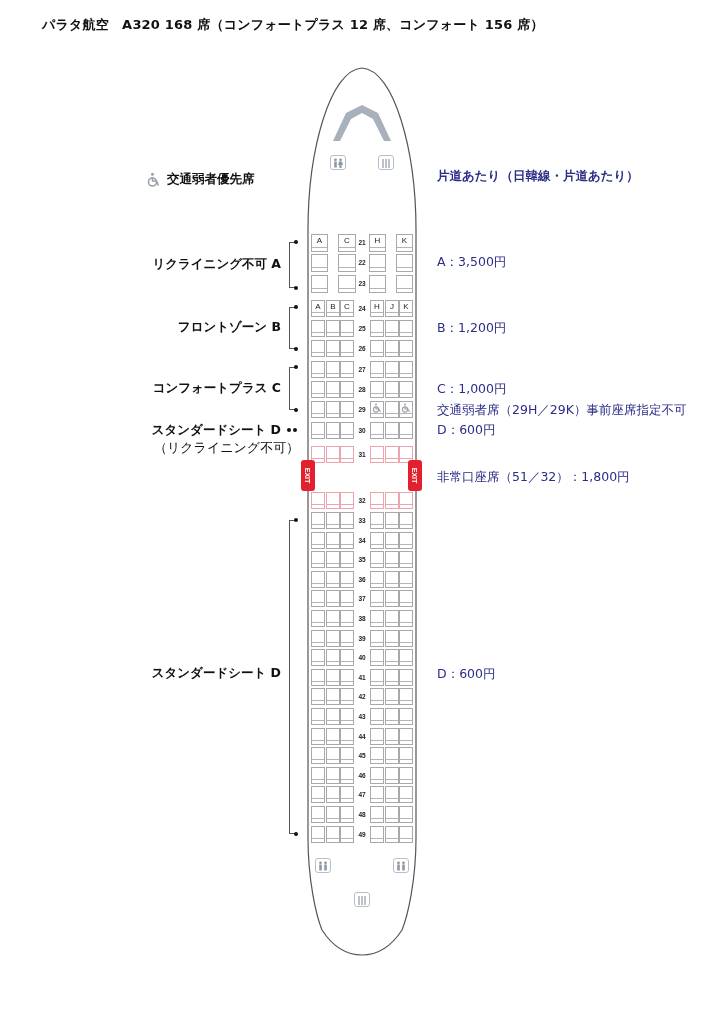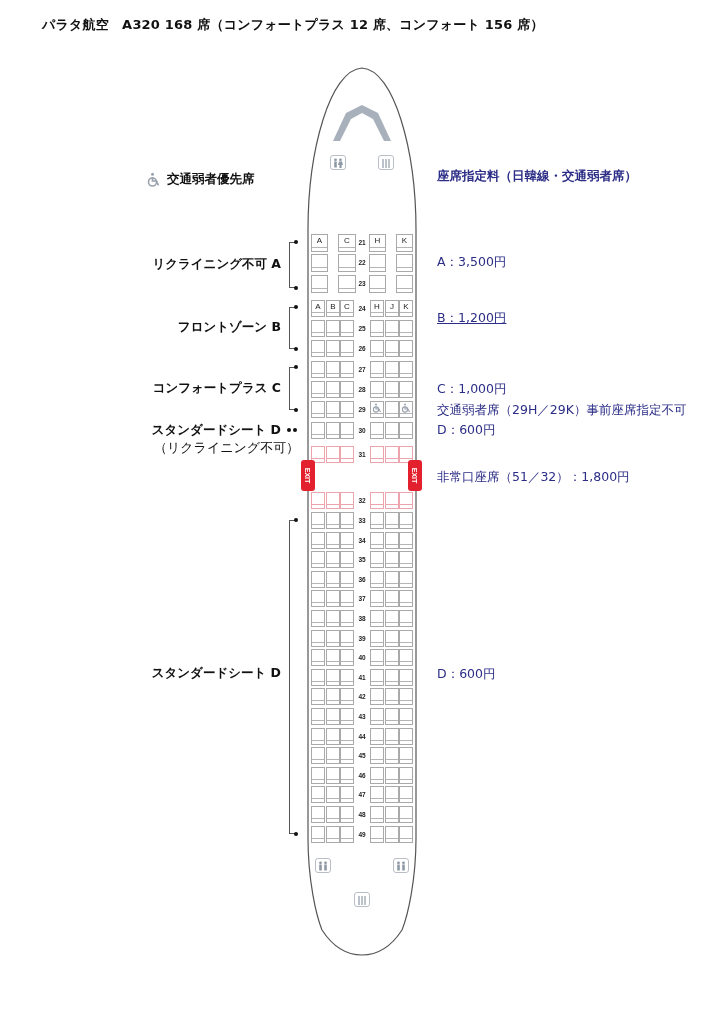--- a/index.html
+++ b/index.html
@@ -339,20 +339,20 @@
 <div class="dot" style="left:294px;top:365px;"></div>
 <div class="dot" style="left:294px;top:408px;"></div>
 
 <div class="dot" style="left:287px;top:428px;"></div>
 <div class="dot" style="left:293px;top:428px;"></div>
 
 <div class="bracket" style="left:289px;top:520px;height:314px;"></div>
 <div class="dot" style="left:294px;top:518px;"></div>
 <div class="dot" style="left:294px;top:832px;"></div>
 
-<div class="abs fee fee-head" style="top:168px;">座席指定料（日韓線・交通弱者席）</div>
+<div class="abs fee fee-head" style="top:168px;">片道あたり（日韓線・片道あたり）</div>
 <div class="abs fee" style="top:254px;">A：3,500円</div>
-<div class="abs fee" style="top:310px;text-decoration:underline;">B：1,200円</div>
+<div class="abs fee" style="top:320px;">B：1,200円</div>
 <div class="abs fee" style="top:381px;">C：1,000円</div>
 <div class="abs fee" style="top:402px;">交通弱者席（29H／29K）事前座席指定不可</div>
 <div class="abs fee" style="top:422px;">D：600円</div>
 <div class="abs fee" style="top:469px;">非常口座席（51／32）：1,800円</div>
 <div class="abs fee" style="top:666px;">D：600円</div>
 
 </body></html>

